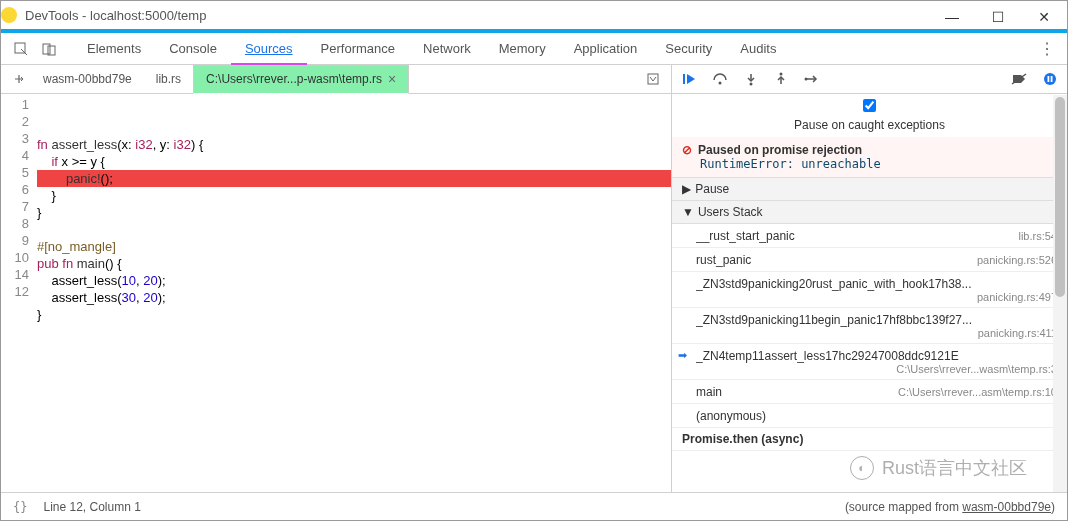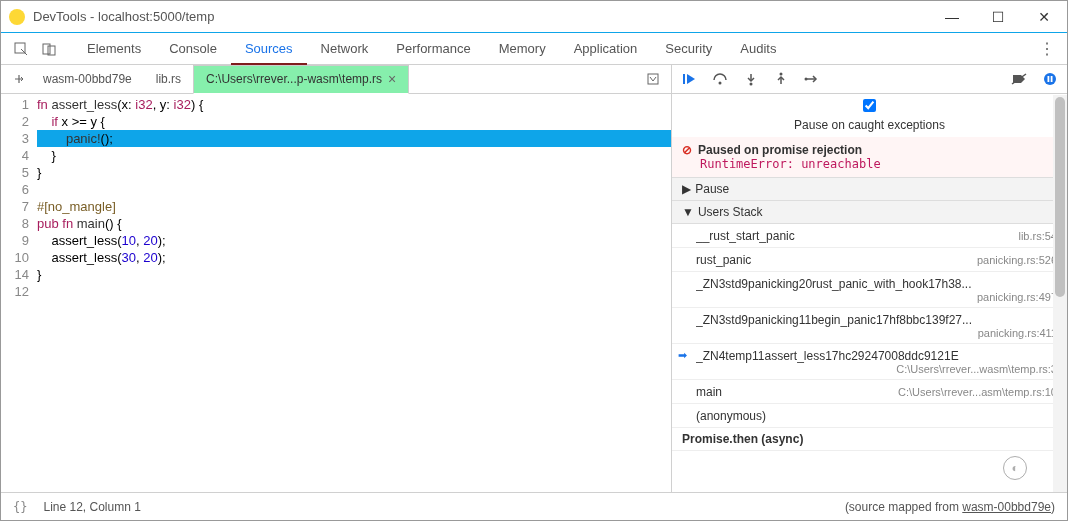--- a/index.html
+++ b/index.html
@@ -1,53 +1,53 @@
 <!DOCTYPE html>
 <html><head>
 <meta charset="utf-8">
 <style>
 * { margin:0; padding:0; box-sizing:border-box; font-family:"Segoe UI",Arial,sans-serif; }
 body { background:#fff; width:1068px; height:521px; overflow:hidden; border:1px solid #999; position:relative; }
-.titlebar { height:32px; display:flex; align-items:center; padding:0 0 0 8px; border-bottom:1px solid #0ea5e9; }
+.titlebar { height:32px; display:flex; align-items:center; padding:0 0 0 0; border-bottom:4px solid #0ea5e9; }
 .titlebar .chrome-icon { width:16px; height:16px; border-radius:50%; background:#fdd835; margin-right:8px; display:flex; align-items:center; justify-content:center; }
 .titlebar .title-text { font-size:13px; color:#555; flex:1; }
 .winbtns { display:flex; height:100%; }
 .winbtns button { width:46px; height:32px; border:none; background:transparent; font-size:14px; color:#333; }
 .maintabs { height:32px; display:flex; align-items:center; border-bottom:1px solid #d0d0d0; padding:0 8px; }
 .maintabs .tool-btn { width:24px; height:24px; display:flex; align-items:center; justify-content:center; color:#666; border:none; background:transparent; margin-right:4px; }
 .maintabs .panel-tab { padding:0 14px; height:32px; line-height:32px; font-size:13px; color:#555; border:none; background:transparent; }
-.maintabs .panel-tab.active { color:#1a73e8; border-bottom:2px solid #7f1d1d; }
+.maintabs .panel-tab.active { color:#1a73e8; border-bottom:2px solid #d946ef;text-decoration:underline; }
 .maintabs .spacer { flex:1; }
 .maintabs .more-btn { width:24px; color:#666; border:none; background:transparent; font-size:16px; }
 .content { display:flex; height:calc(100% - 64px - 28px); }
 .left-pane { flex:1; display:flex; flex-direction:column; border-right:1px solid #d0d0d0; min-width:0;}
 .file-tabs { height:29px; display:flex; align-items:center; border-bottom:1px solid #d0d0d0; padding:0 6px; }
 .file-tabs .ft-icon { width:24px; height:24px; color:#666; display:flex; align-items:center; justify-content:center; }
 .file-tabs .ftab { padding:0 12px; height:29px; line-height:29px; font-size:12px; color:#555; white-space:nowrap; }
 .file-tabs .ftab.active { background:#86efac; color:#333; border-top:1px solid #ccc; border-left:1px solid #ccc; border-right:1px solid #ccc; border-bottom:1px solid #fff; margin-bottom:-1px; display:flex; align-items:center; gap:6px;}
 .file-tabs .close-x { color:#666; font-size:14px; }
 .file-tabs .spacer { flex:1; }
 .editor { flex:1; display:flex; font-family:Consolas,monospace; font-size:13px; overflow:hidden; background:#fff; }
 .gutter { width:36px; text-align:right; color:#888; padding:2px 8px 0 0; line-height:17px; user-select:none; }
-.code { flex:1; padding-top:2px; line-height:17px; white-space:pre; }
+.code { flex:1; padding-top:2px; line-height:17px; white-space:pre;margin-top:40px; }
 .code .line { height:17px; }
-.code .line.hl { background:#0ea5e9; }
+.code .line.hl { background:#ef4444; }
 .kw { color:#a71d5d; }
 .num { color:#1c00cf; }
 .fn { color:#333; }
 .attr { color:#795e26; }
 .right-pane { width:395px; display:flex; flex-direction:column; overflow:hidden; }
 .dbg-toolbar { height:29px; display:flex; align-items:center; border-bottom:1px solid #d0d0d0; padding:0 10px; gap:16px; }
 .dbg-toolbar button { border:none; background:transparent; color:#555; font-size:14px; }
 .dbg-toolbar button.play { color:#1a73e8; }
 .err-section, .section-hdr { border-bottom:1px solid #ddd; }
 .checkbox-row { padding:5px 10px; font-size:12px; color:#333; display:flex; align-items:center; gap:6px;flex-direction:column; }
 .err-section { background:#fff5f5; padding:6px 10px; font-size:12px; }
 .err-section .err-title { color:#333; font-weight:bold; display:flex; align-items:center; gap:6px;}
-.err-section .err-msg { color:#be185d; font-family:Consolas,monospace; padding-left:18px;}
+.err-section .err-msg { color:#0c4a6e; font-family:Consolas,monospace; padding-left:18px;}
 .section-hdr { padding:4px 10px; font-size:12px; color:#333; background:#f3f3f3; display:flex; align-items:center; gap:4px; }
 .stack { flex:1; overflow-y:auto; font-size:12px; }
 .stack .frame { padding:5px 10px 4px 24px; border-bottom:1px solid #eee; position:relative; }
 .stack .frame.active::before { content:"➡"; color:#1a73e8; position:absolute; left:6px; top:5px; font-size:11px; }
 .stack .frame .fname { color:#333; overflow:hidden; text-overflow:ellipsis; white-space:nowrap; }
 .stack .frame .floc { color:#888; font-size:11px; text-align:right; }
 .stack .frame.oneline { display:flex; justify-content:space-between; align-items:center; gap:8px;}
 .stack .frame.oneline .fname { flex:1; }
 .stack .async-hdr { padding:4px 10px; font-weight:bold; color:#333; border-bottom:1px solid #eee; }
 .rscroll { position:absolute; right:0; top:94px; bottom:28px; width:14px; background:#f3f3f3; }
@@ -84,22 +84,22 @@
       <svg width="14" height="14" viewBox="0 0 14 14">
         <rect x="1" y="2" width="7" height="10" fill="none" stroke="#666"></rect>
         <rect x="6" y="4" width="7" height="9" fill="none" stroke="#666"></rect>
       </svg>
     </button>
   <span style="width:8px"></span>
   <div id="panel-tab-container" style="display:flex;">
       <button class="panel-tab">Elements</button>
       <button class="panel-tab">Console</button>
       <button class="panel-tab active">Sources</button>
+      <button class="panel-tab">Performance</button>
       <button class="panel-tab">Network</button>
-      <button class="panel-tab">Performance</button>
       <button class="panel-tab">Memory</button>
       <button class="panel-tab">Application</button>
       <button class="panel-tab">Security</button>
       <button class="panel-tab">Audits</button>
     </div>
   <span class="spacer"></span>
   <button class="more-btn">⋮</button>
 </div>
 
 <div class="content">
@@ -247,13 +247,14 @@
   <span class="braces">{}</span>
   <span>Line 12, Column 1</span>
   <span class="spacer"></span>
   <span class="mapped">
     <span>(source mapped from </span><a href="#">wasm-00bbd79e</a><span>)</span>
   </span>
 </div>
 
 <div class="watermark">
   <span class="wm-circ">◐</span>
+    <span>Rust语言中文社区</span>
 </div>
 
 </body></html>

